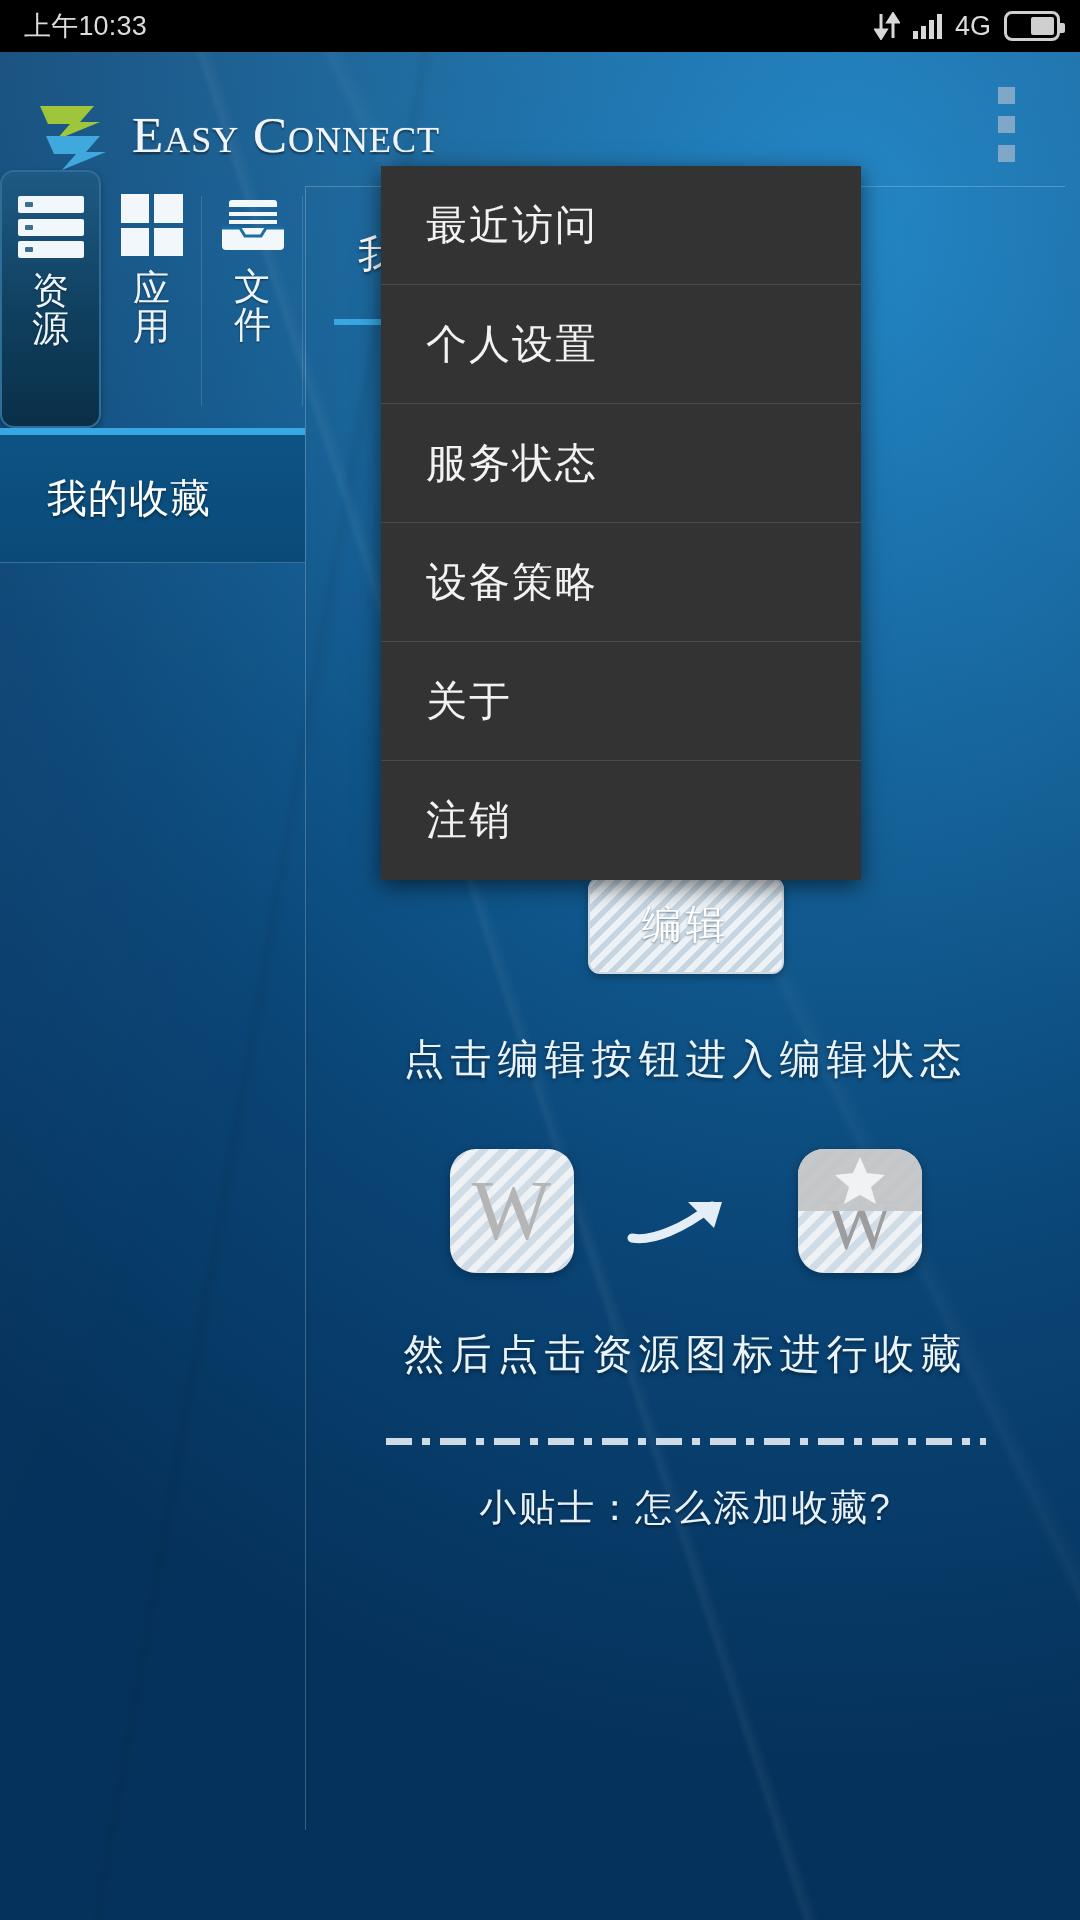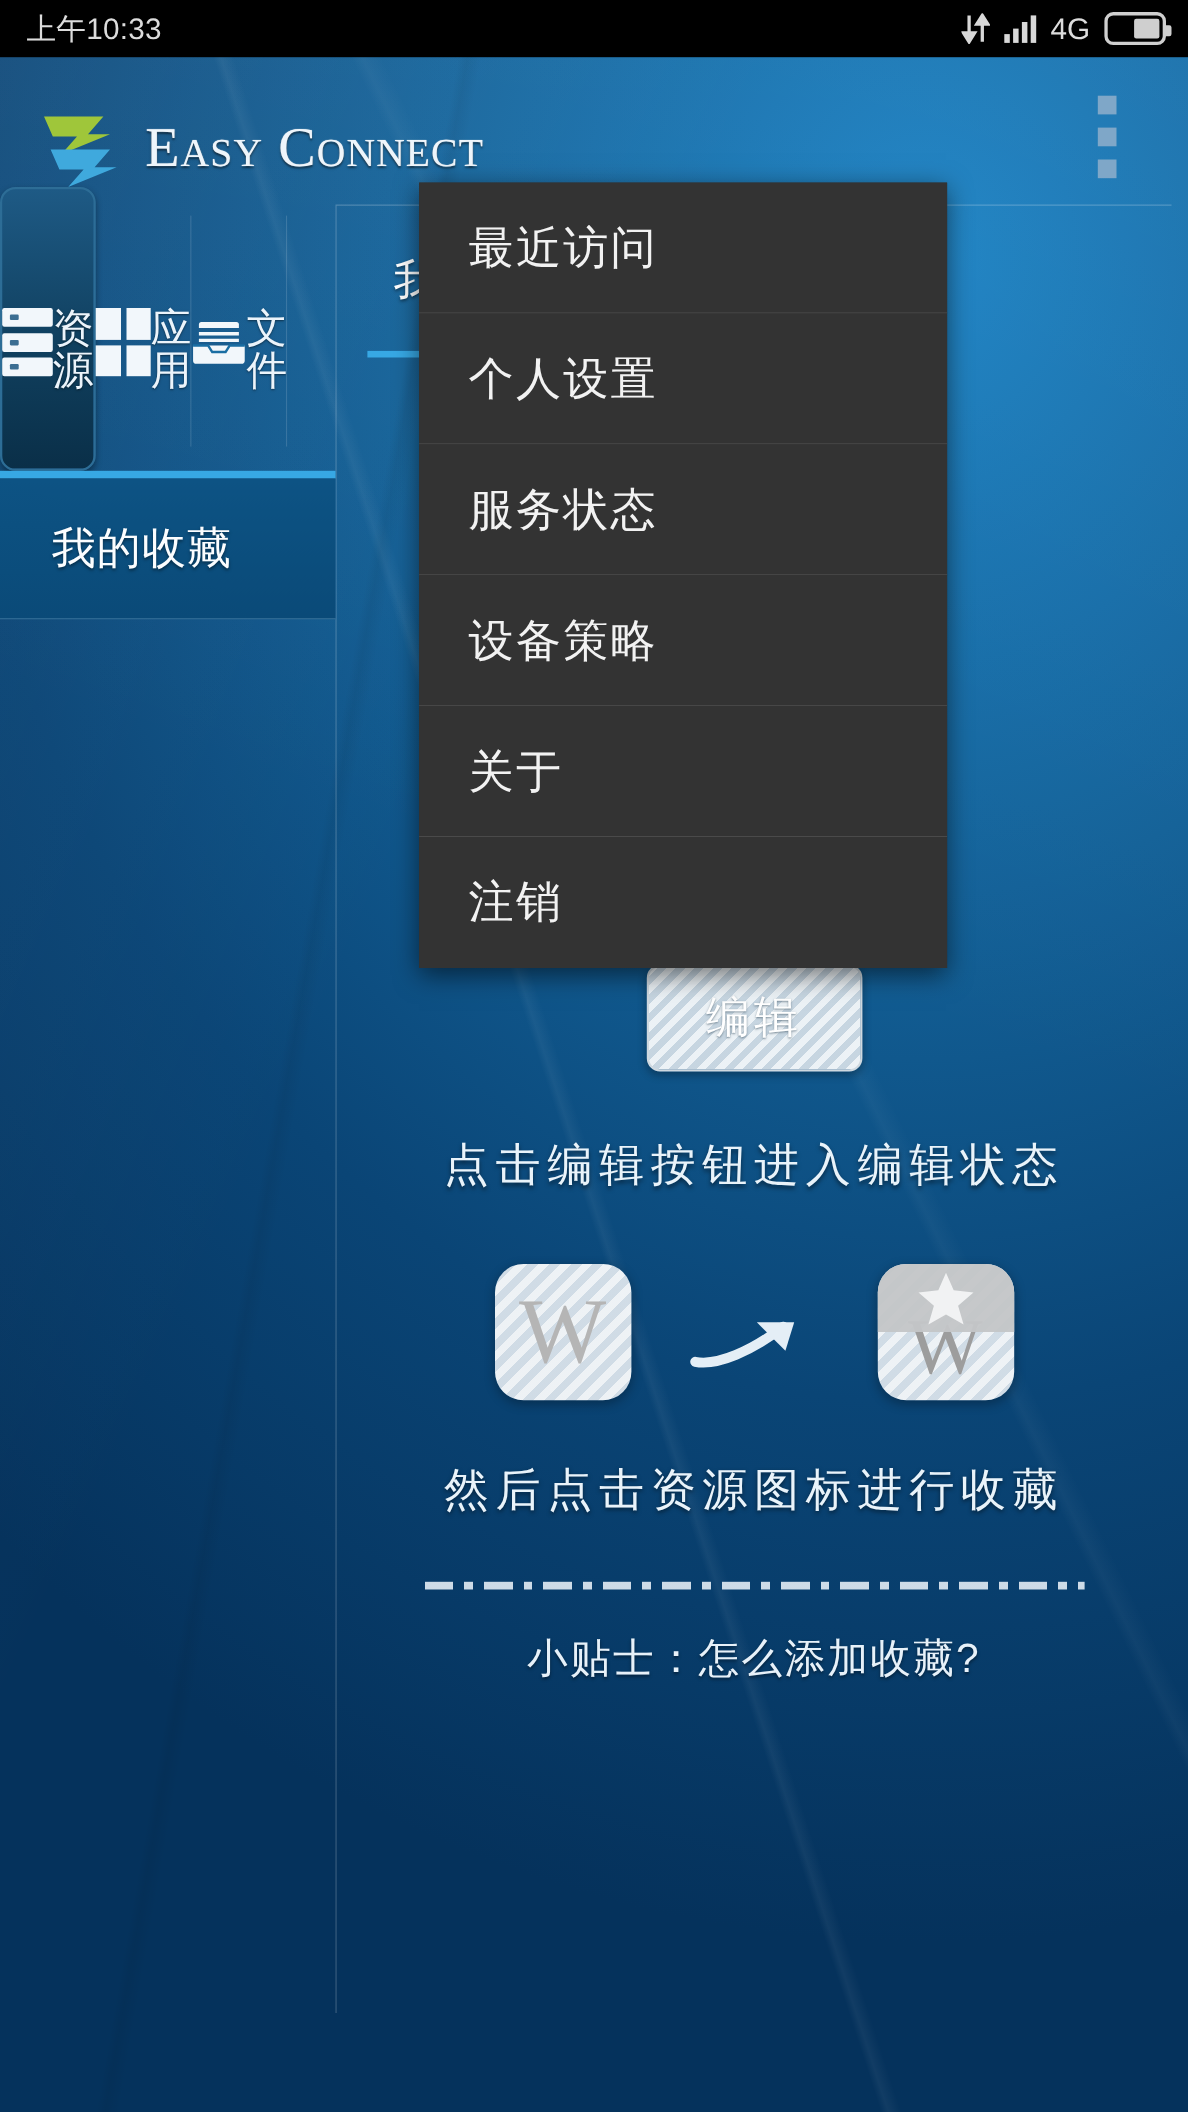--- a/index.html
+++ b/index.html
@@ -78,22 +78,22 @@
   
   .leftcol{
     position:absolute; left:0; top:170px; width:305px; bottom:0; z-index:20;
   }
   .tabbar{
     position:relative; height:258px;
     display:flex; align-items:flex-start;
   }
   .tab{
     position:relative;
-    width:87px; height:100%;
-    display:flex; flex-direction:row; align-items:center;
+    width:101px; height:100%;
+    display:flex; flex-direction:column; align-items:center;
     padding-top:24px;
     color:#ecf4fb;
   }
   .tab .tab-label{
     margin-top:14px; font-size:37px; line-height:1.03; width:42px; text-align:center;
     text-shadow:0 1px 2px rgba(0,0,0,.5);
   }
   .tab.active{
     background:linear-gradient(180deg,#1e5a85 0%, #10405f 55%, #0a2f48 100%);
     border:2px solid #2d6d96;

